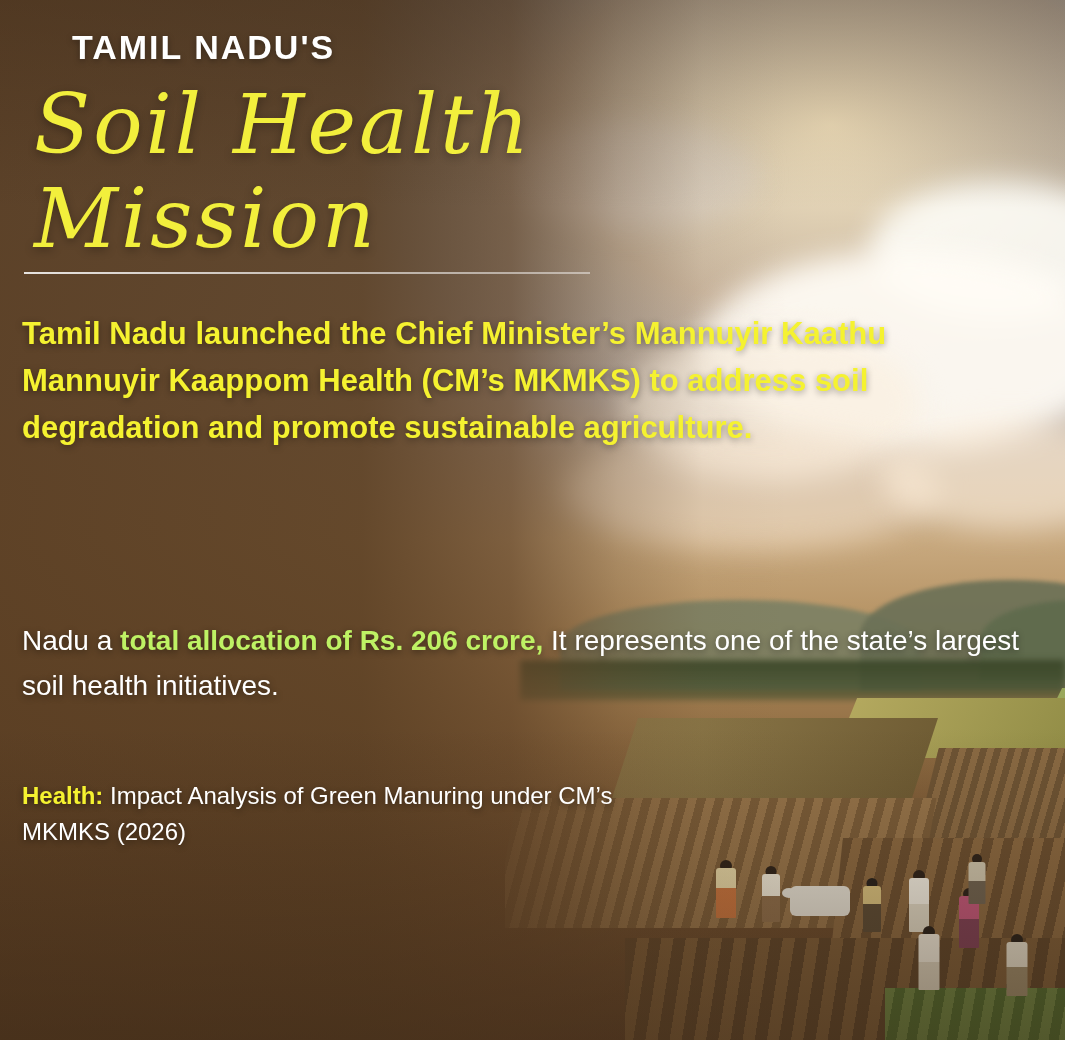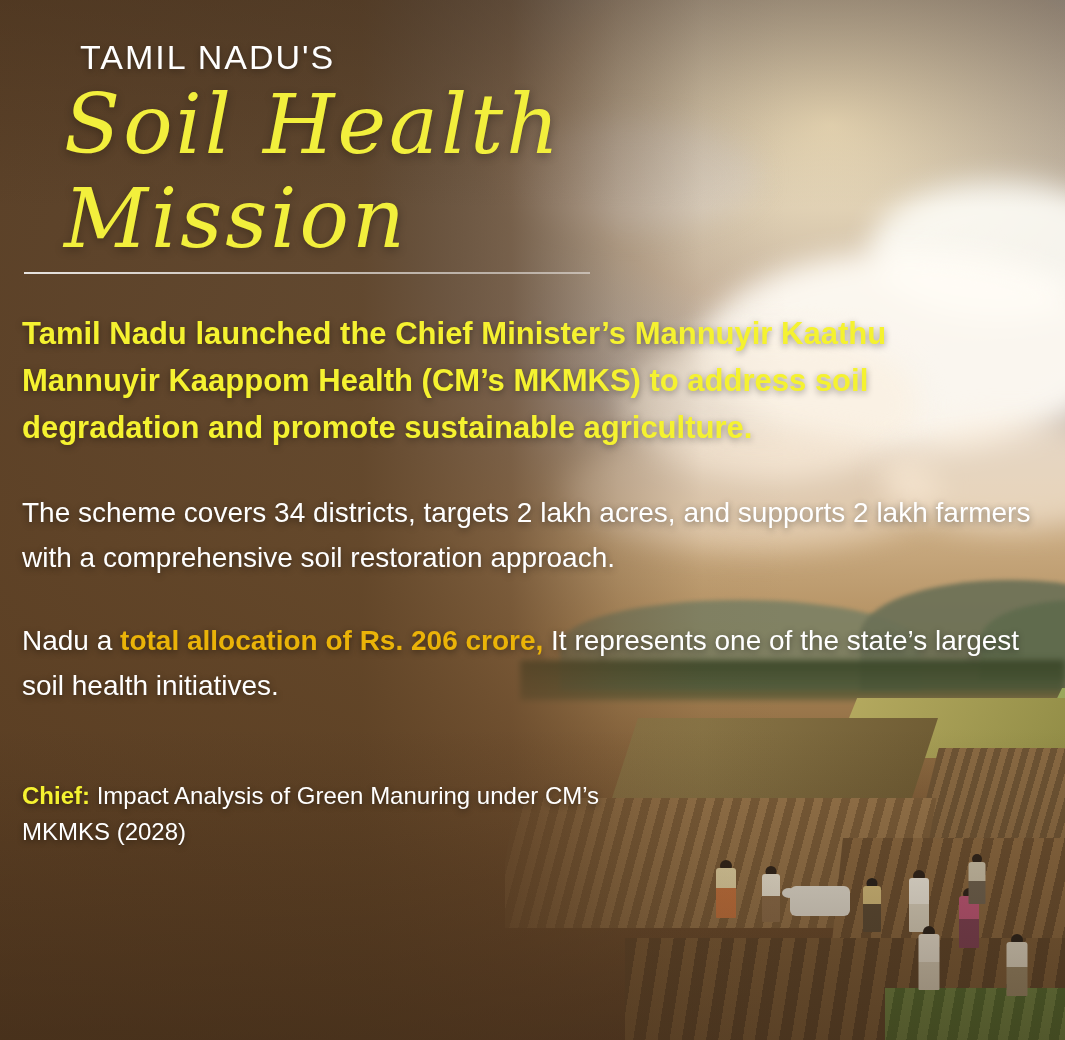--- a/index.html
+++ b/index.html
@@ -104,41 +104,39 @@
 
   
   .content {
     position: absolute;
     left: 0; top: 0;
     width: 1065px;
     height: 1040px;
   }
   .kicker {
     position: absolute;
-    left: 80px; top: 28px;
+    left: 72px; top: 28px;
     color: #ffffff;
     font-size: 34px;
-    font-weight: 400;
+    font-weight: 700;
     letter-spacing: 2px;
     text-shadow: 0 2px 6px rgba(0,0,0,0.35);
-    margin-top: 10px;
   }
   .script-title {
     position: absolute;
     left: 34px; top: 78px;
     width: 760px;
     color: #f2ef3c;
     font-family: "DejaVu Serif", serif;
     font-style: italic;
     font-size: 82px;
     font-weight: 400;
     letter-spacing: 3px;
     line-height: 1.15;
     text-shadow: 0 3px 10px rgba(0,0,0,0.30);
-    margin-left: 30px;
   }
   .divider {
     position: absolute;
     left: 24px; top: 272px;
     width: 566px; height: 2px;
     background: linear-gradient(to right, rgba(255,255,255,0.85), rgba(255,255,255,0.45));
   }
   .lead {
     position: absolute;
     left: 22px; top: 310px;
@@ -152,21 +150,21 @@
   .para {
     position: absolute;
     color: #ffffff;
     font-size: 28px;
     line-height: 1.62;
     text-shadow: 0 2px 7px rgba(0,0,0,0.45);
   }
   .para-1 { left: 22px; top: 490px; width: 1030px; }
   .para-2 { left: 22px; top: 618px; width: 1000px; }
   .hl {
-    color: #eab308;
+    color: #bef264;
     font-weight: 700;
   }
   .source {
     position: absolute;
     left: 22px; top: 778px;
     width: 620px;
     color: #ffffff;
     font-size: 24px;
     line-height: 1.5;
     text-shadow: 0 2px 6px rgba(0,0,0,0.45);
@@ -246,20 +244,19 @@
   <div class="content">
 
     <div class="kicker">TAMIL NADU'S</div>
 
     <div class="script-title">Soil Health Mission</div>
 
     <div class="divider"></div>
 
     <div class="lead">Tamil Nadu launched the Chief Minister’s Mannuyir Kaathu Mannuyir Kaappom Health (CM’s MKMKS) to address soil degradation and promote sustainable agriculture.</div>
 
-    <div class="para para-1">The scheme covers 34 districts, targets 2 lakh acres, and supports 2 lakh farmers with a comprehensive soil restoration approach.</div>
 
     <div class="para para-2"><span>Nadu a </span><span class="hl">total allocation of Rs. 206 crore,</span><span> It represents one of the state’s largest soil health initiatives.</span></div>
 
-    <div class="source"><b>Chief:</b><span> Impact Analysis of Green Manuring under CM’s MKMKS (2028)</span></div>
+    <div class="source"><b>Health:</b><span> Impact Analysis of Green Manuring under CM’s MKMKS (2026)</span></div>
 
   </div>
 </div>
 
 </body></html>

